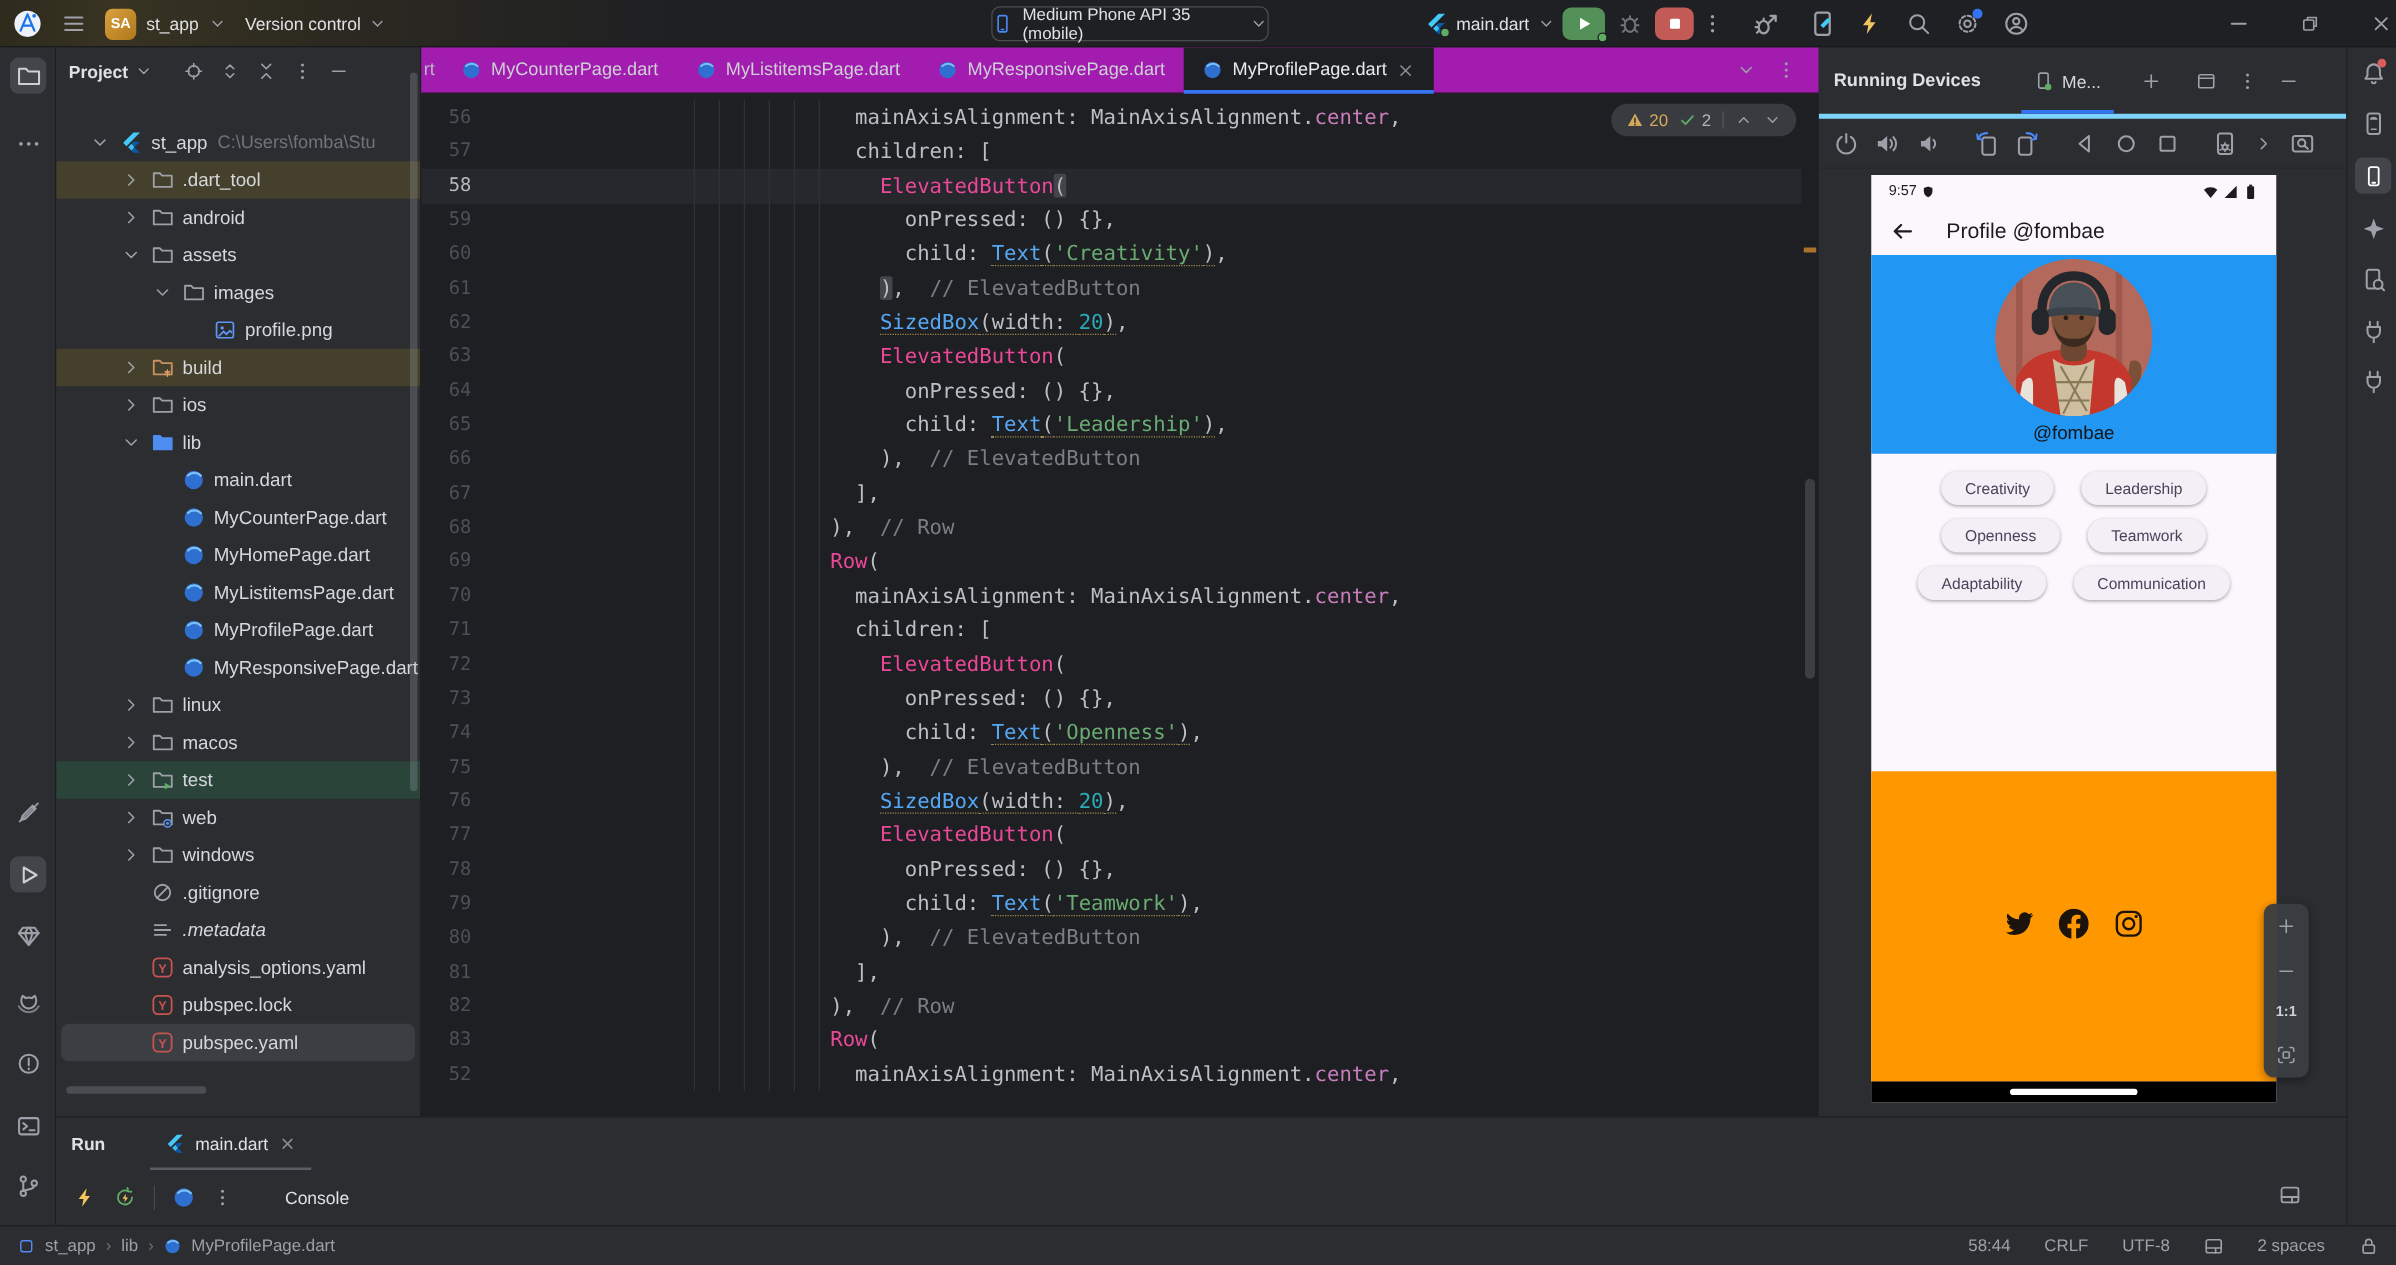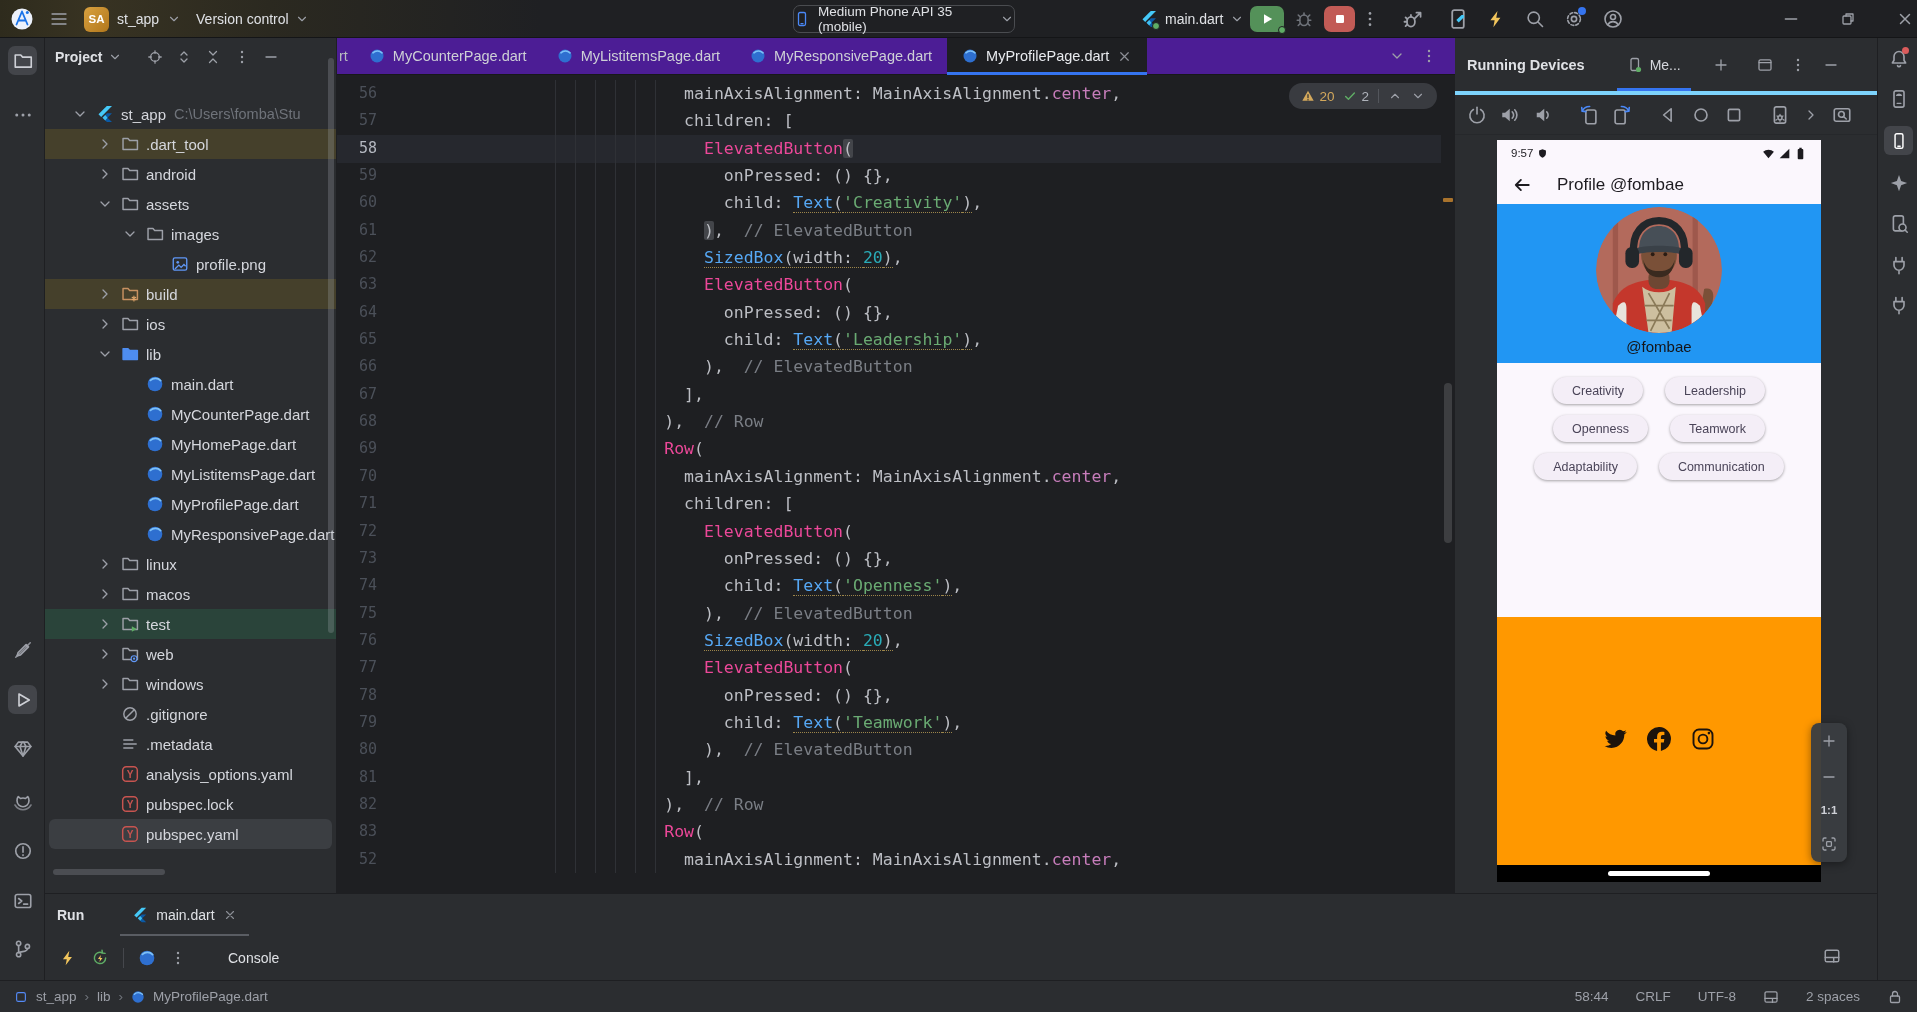--- a/index.html
+++ b/index.html
@@ -55,21 +55,21 @@
   .row-excluded{background:#45402B;}
   .row-test{background:#2A443A;}
   .row-hover{background:#3B3E42;border-radius:6px;margin:0 4px;}
   .i-folder{color:#9DA0A8}.i-folder-special{color:#9DA0A8}.i-folder-build{color:#C89161}
   .i-folder-test{color:#9DA0A8}.i-folder-web{color:#9DA0A8}
   #tree-vscroll{position:absolute;right:2px;top:20px;width:6px;height:575px;background:rgba(170,175,184,.25);border-radius:3px;}
   #tree-hscroll{position:absolute;left:8px;bottom:18px;width:112px;height:6px;background:rgba(170,175,184,.25);border-radius:3px;}
 
   
   #editor{left:337px;top:38px;width:1118px;height:855px;background:#1E1F22;}
-  #etabs{height:37px;display:flex;align-items:stretch;background:#4c1d95;border-bottom:1px solid #17181A;}
+  #etabs{height:37px;display:flex;align-items:stretch;background:#a21caf;border-bottom:1px solid #17181A;}
   .etab{display:flex;align-items:center;gap:8px;padding:0 15px;font-size:14.5px;color:#CED0D6;position:relative;}
   .etab.active{background:#1E1F22;color:#E8EAEE;}
   .etab.active::after{content:"";position:absolute;left:0;right:0;bottom:-1px;height:3px;background:#3574F0;}
   .etab.partial{padding:0 6px 0 2px;color:#B7BAC0;}
   .etab .tclose{width:15px;height:15px;color:#8C8F96;}
   #etab-end{margin-left:auto;display:flex;align-items:center;gap:16px;padding-right:18px;}
   #code-area{position:absolute;left:0;top:37px;right:0;bottom:0;overflow:hidden;}
   #cur-line{position:absolute;left:0;height:28px;right:14px;background:#26282E;}
   #gutter{position:absolute;left:0;top:0;width:40px;text-align:right;
     font-family:"DejaVu Sans Mono",monospace;font-size:15px;line-height:28px;color:#4B5059;}
@@ -722,21 +722,21 @@
         <div class="tree-row" style="padding-left: 52px;">
           <span class="tree-chevron"></span>
           <span class="tree-icon ic i-gitignore">
             <svg viewBox="0 0 16 16" fill="none" stroke="currentColor" stroke-width="1.3" stroke-linecap="round" stroke-linejoin="round">
               <circle cx="8" cy="8" r="5.5"></circle>
               <path d="M4.2 11.8L11.8 4.2"></path>
             </svg>
           </span>
           <span>.gitignore</span>
         </div>
-        <div class="tree-row" style="padding-left: 52px;">
+        <div class="tree-row" style="padding-left: 52px; font-style: italic;">
           <span class="tree-chevron"></span>
           <span class="tree-icon ic i-metadata">
             <svg viewBox="0 0 16 16" fill="none" stroke="currentColor" stroke-width="1.3" stroke-linecap="round" stroke-linejoin="round">
               <path d="M2.5 4.5h8M2.5 8h11M2.5 11.5h8"></path>
             </svg>
           </span>
           <span>.metadata</span>
         </div>
         <div class="tree-row" style="padding-left: 52px;">
           <span class="tree-chevron"></span>

